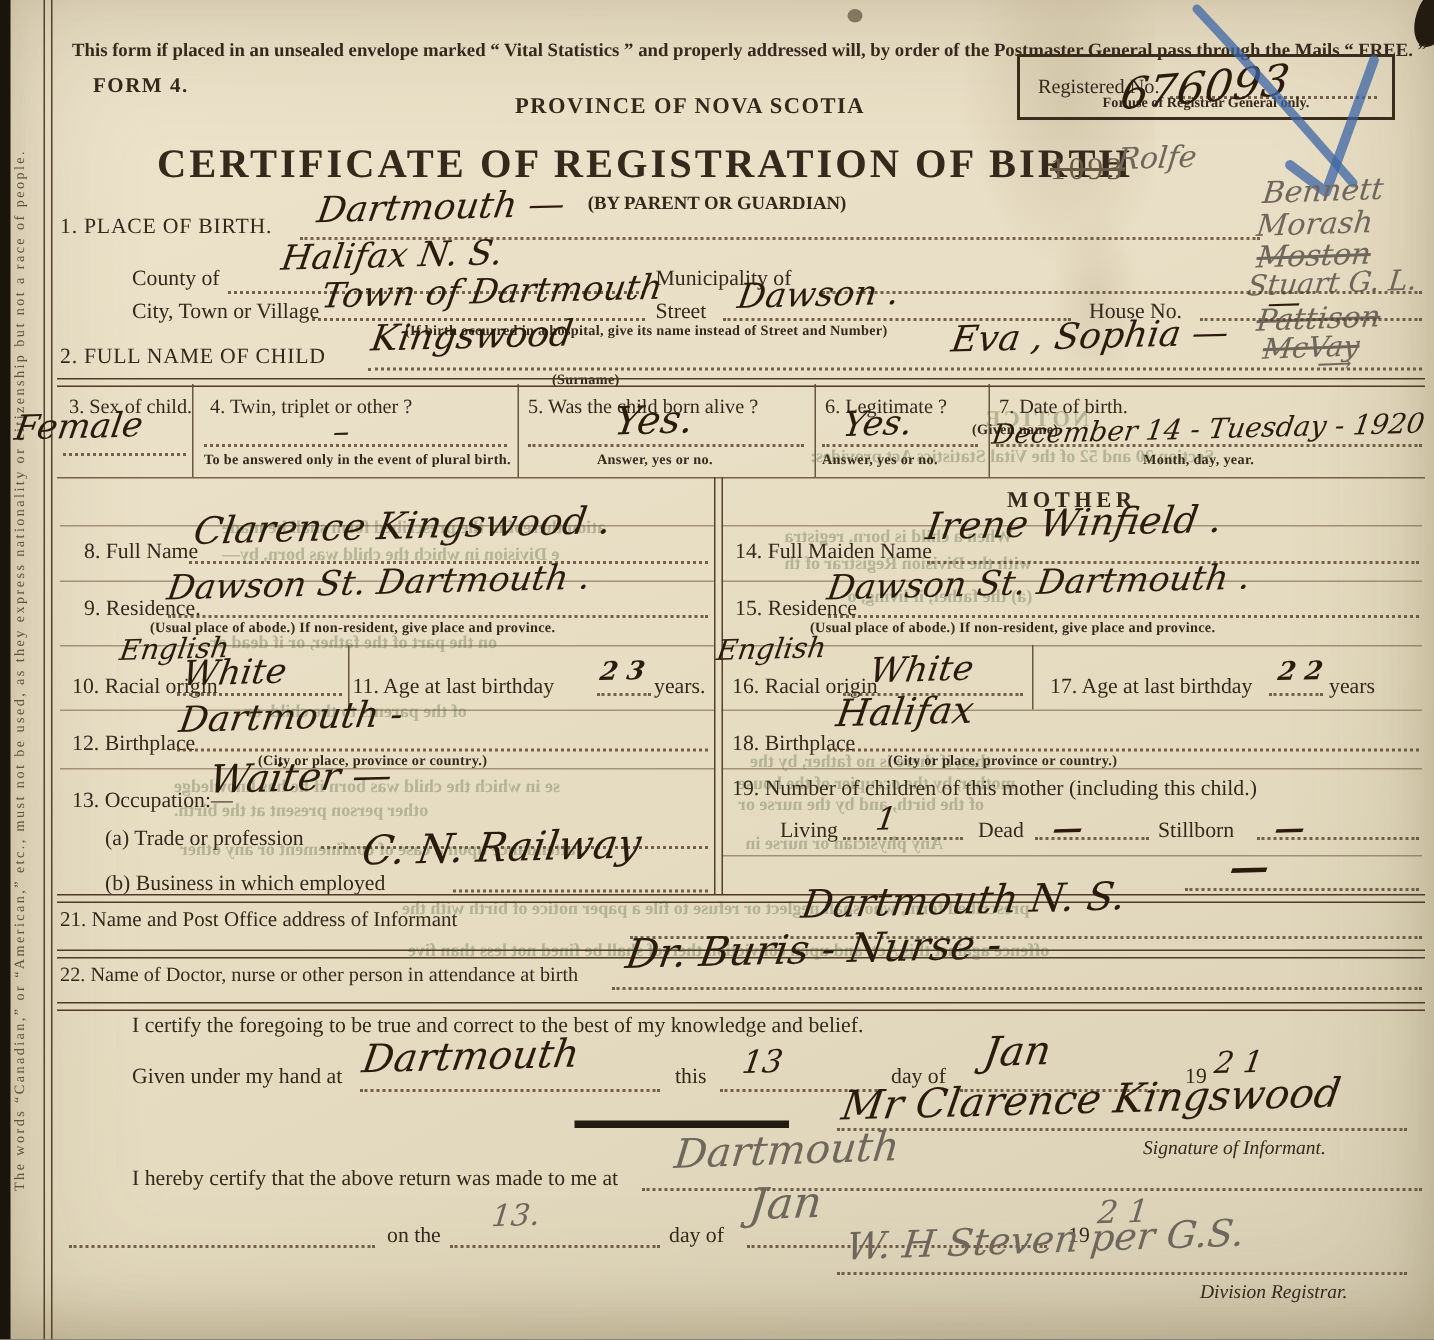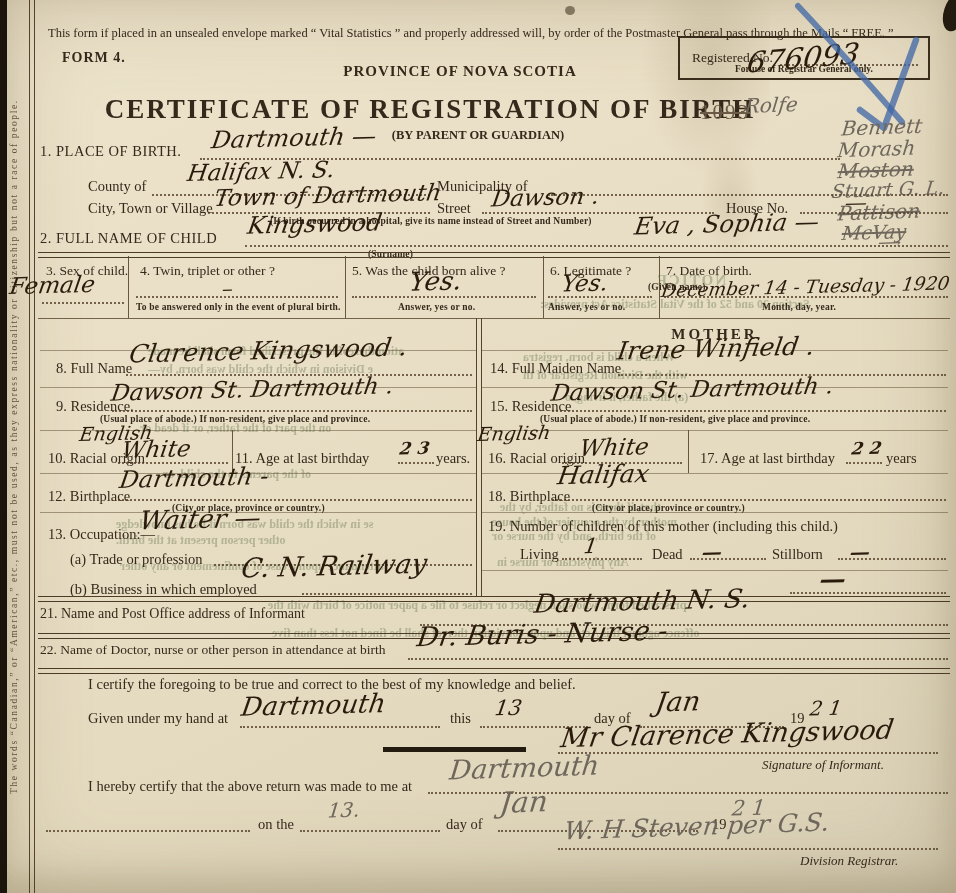--- a/index.html
+++ b/index.html
@@ -60,21 +60,21 @@
   <div class="bt" style="left:116px;top:517px;">se in which the child was born if he has knowledge</div>
   <div class="bt" style="left:116px;top:533px;">other person present at the birth.</div>
   <div class="bt" style="left:120px;top:559px;">attendance upon a case of confinement or any other</div>
   <div class="bt" style="left:500px;top:500px;">that, if there is no father, by the</div>
   <div class="bt" style="left:492px;top:515px;">mother, by the occupier of the house</div>
   <div class="bt" style="left:492px;top:529px;">of the birth, and by the nurse or</div>
   <div class="bt" style="left:497px;top:555px;">Any physician or nurse in</div>
   <div class="bt" style="left:268px;top:598px;">prescribed form, who shall neglect or refuse to file a paper notice of birth with the</div>
   <div class="bt" style="left:272px;top:626px;">offence against this Act, and upon conviction thereof shall be fined not less than five</div>
 
-  <div class="pr" style="left:48px;top:26px;font-size:12.5px;font-weight:normal;">This form if placed in an unsealed envelope marked “ Vital Statistics ” and properly addressed will, by order of the Postmaster General pass through the Mails “ FREE. ”</div>
+  <div class="pr" style="left:48px;top:26px;font-size:12.5px;font-weight:bold;">This form if placed in an unsealed envelope marked “ Vital Statistics ” and properly addressed will, by order of the Postmaster General pass through the Mails “ FREE. ”</div>
   <div class="pr b" style="left:62px;top:50px;font-size:14px;letter-spacing:1px;">FORM 4.</div>
   <div class="pr b" style="left:0;width:920px;top:63px;font-size:15px;text-align:center;letter-spacing:1px;">PROVINCE  OF  NOVA  SCOTIA</div>
 
   <div class="abs" style="left:658px;top:36px;width:248px;height:40px;border:2.5px solid #3a2d1c;margin-left:20px;">
     <span class="pr" style="left:12px;top:12px;font-size:13.5px;">Registered No.</span>
     <span class="dot" style="left:100px;top:26px;width:138px;"></span>
     <span class="pr b" style="left:0;width:248px;top:26px;font-size:9.5px;text-align:center;">For use of Registrar General only.</span>
   </div>
   <div class="hw" style="left:748px;top:44px;font-size:29px;transform:skewX(-12deg) rotate(-5deg);">676093</div>
 

